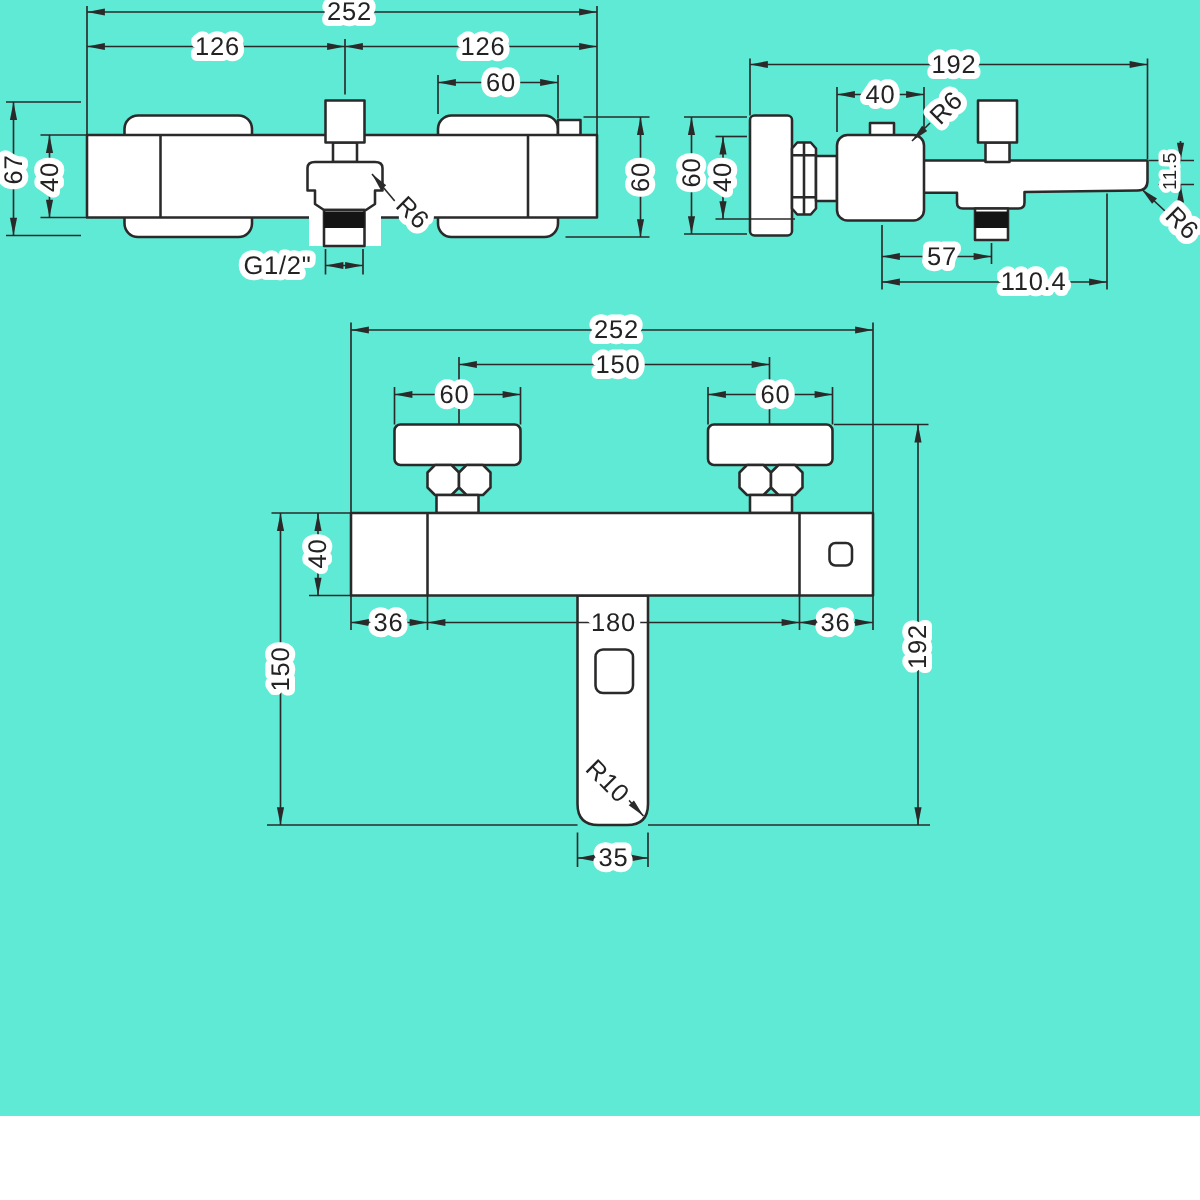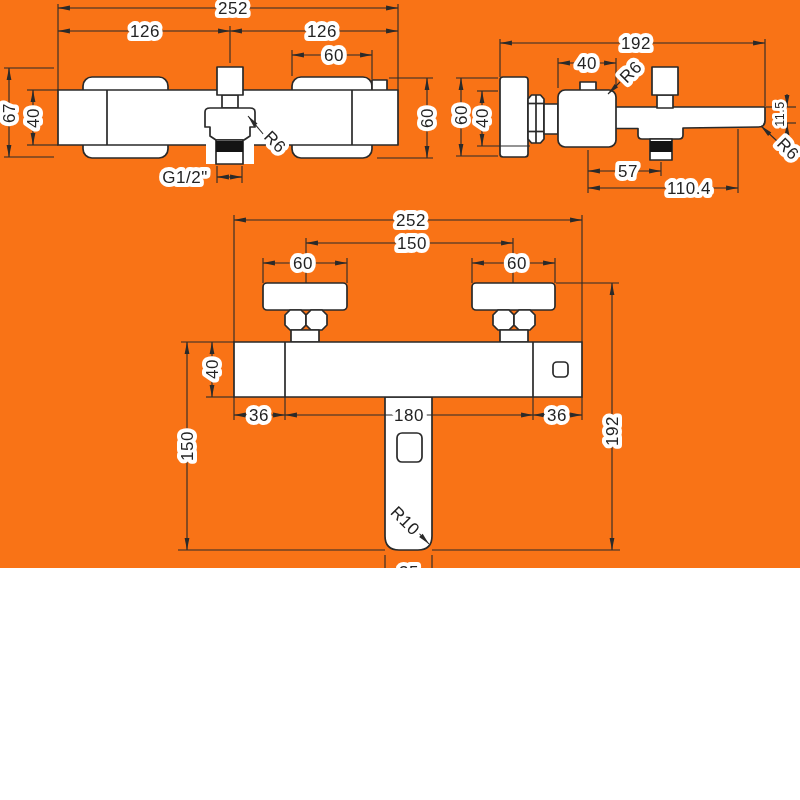--- a/index.html
+++ b/index.html
@@ -1,16 +1,16 @@
 <!DOCTYPE html>
 <html><head>
 <meta charset="utf-8">
 <style>
   html, body { margin: 0; padding: 0; background: #ffffff; }
-  .page { width: 800px; height: 568px; background: #f97316; position: relative; overflow: hidden; }
+  .page { width: 800px; height: 744px; background: #5eead4; position: relative; overflow: hidden; }
   svg { display: block; }
   .ol  { fill: #ffffff; stroke: #2a2a2a; stroke-width: 1.7; stroke-linejoin: round; }
   .ln  { fill: none;    stroke: #2a2a2a; stroke-width: 1.7; stroke-linecap: butt; }
   .dm  { fill: none;    stroke: #2a2a2a; stroke-width: 1.1; stroke-linecap: butt; }
   .msk { fill: #ffffff; stroke: none; }
   .thr { fill: #141414; stroke: none; }
   .hole{ fill: none;    stroke: #2a2a2a; stroke-width: 1.7; }
   text.dt {
     font-family: "Liberation Sans", "DejaVu Sans", sans-serif;
     font-size: 17px; fill: #232323;

